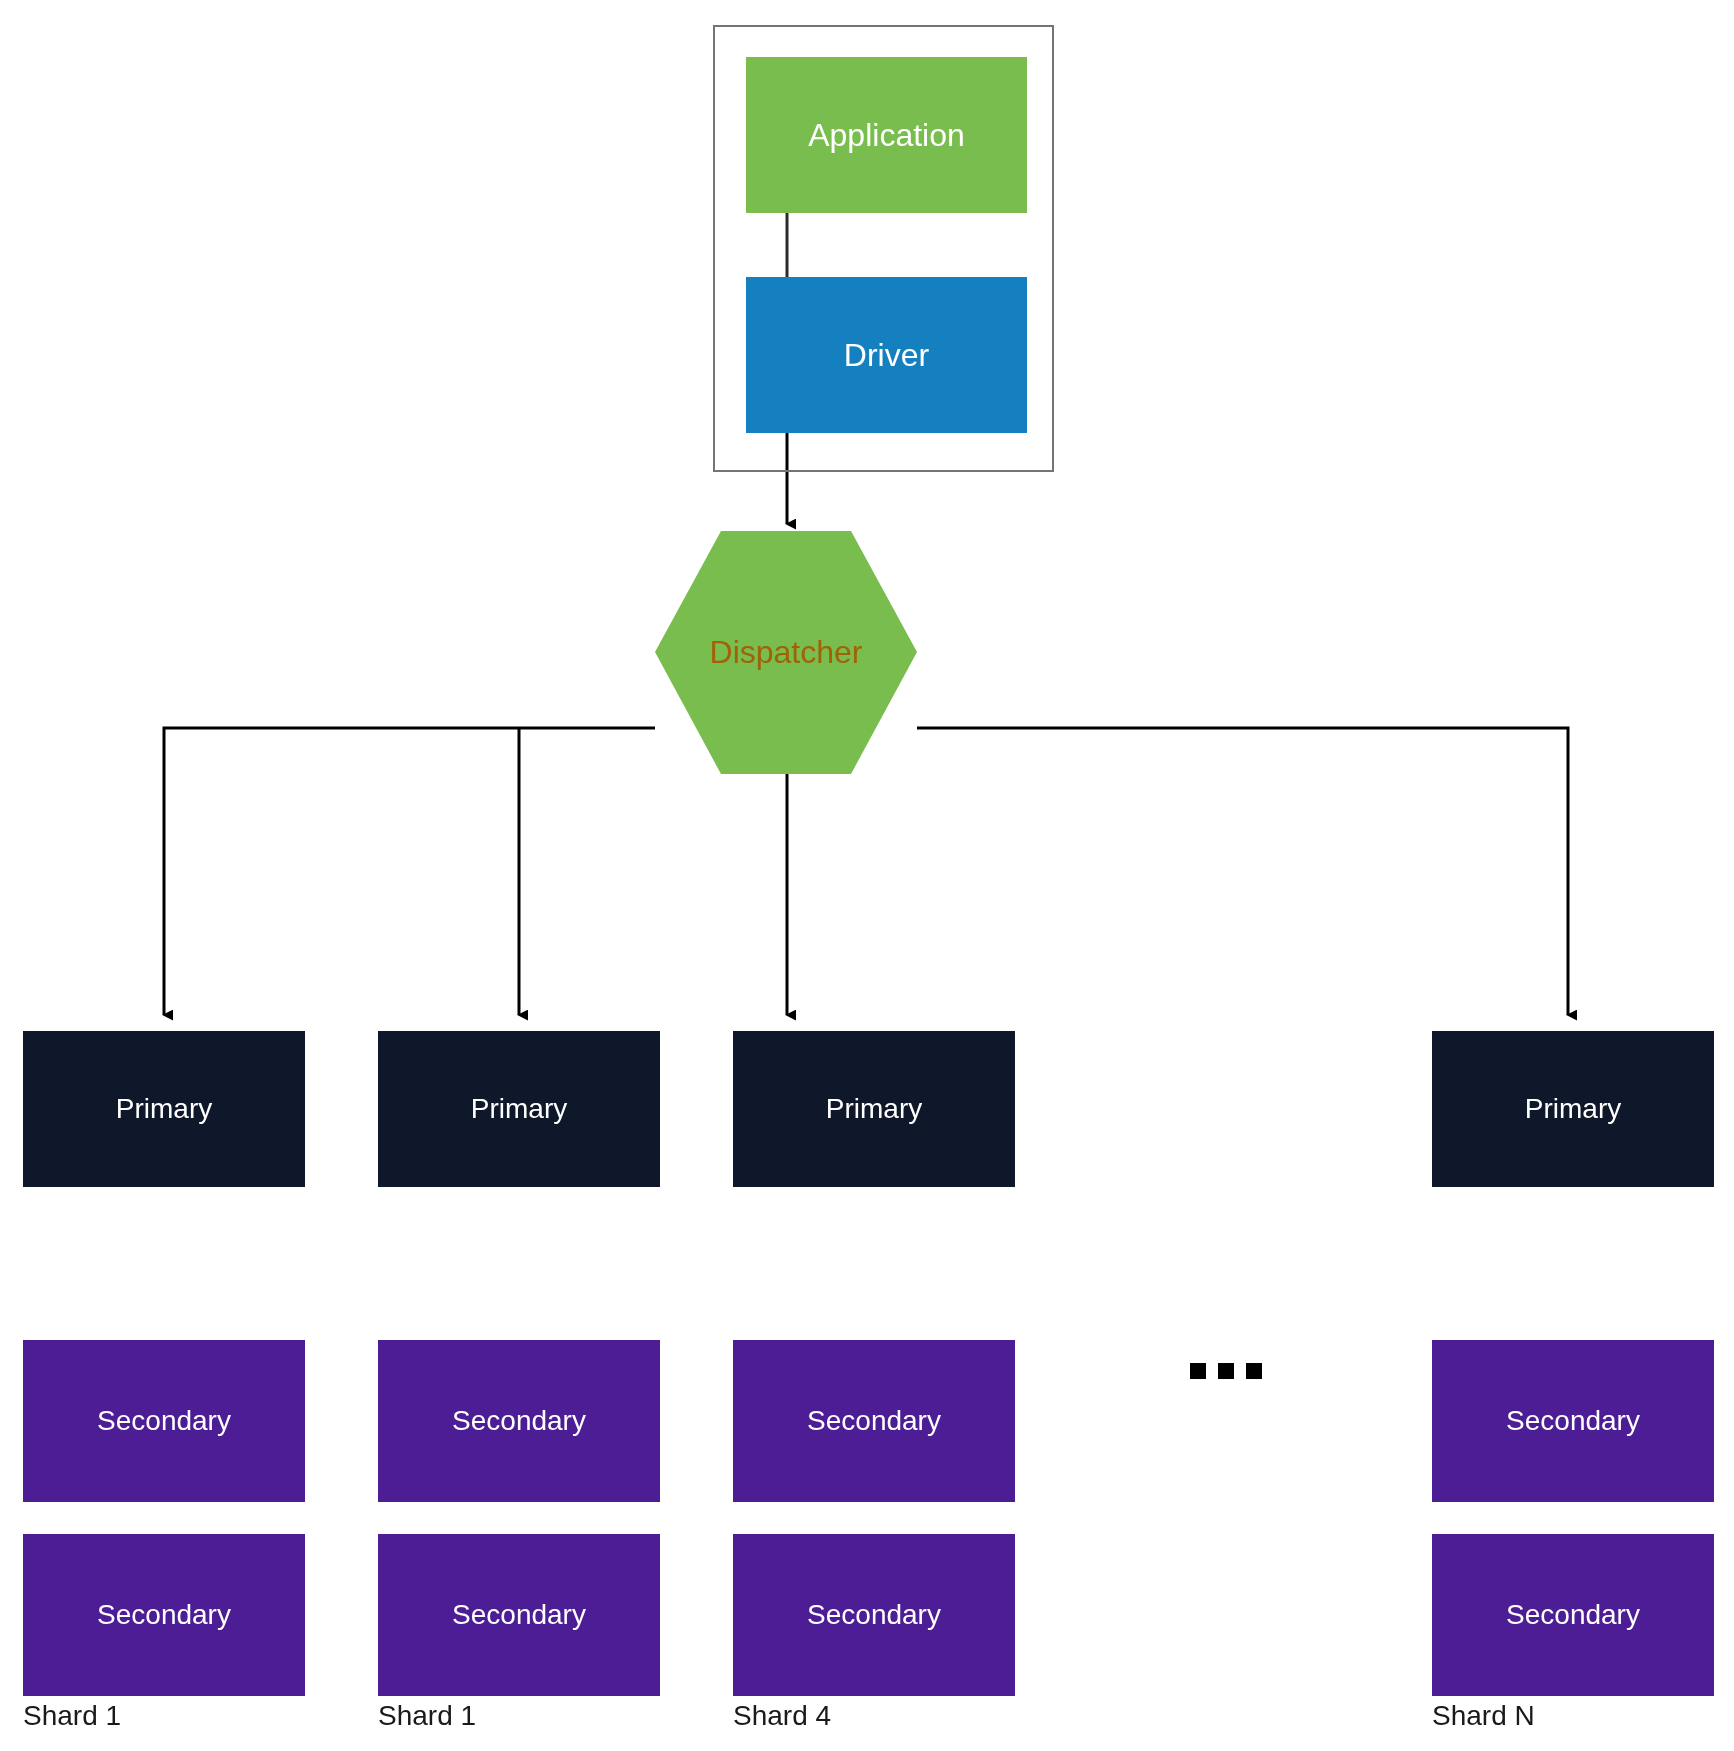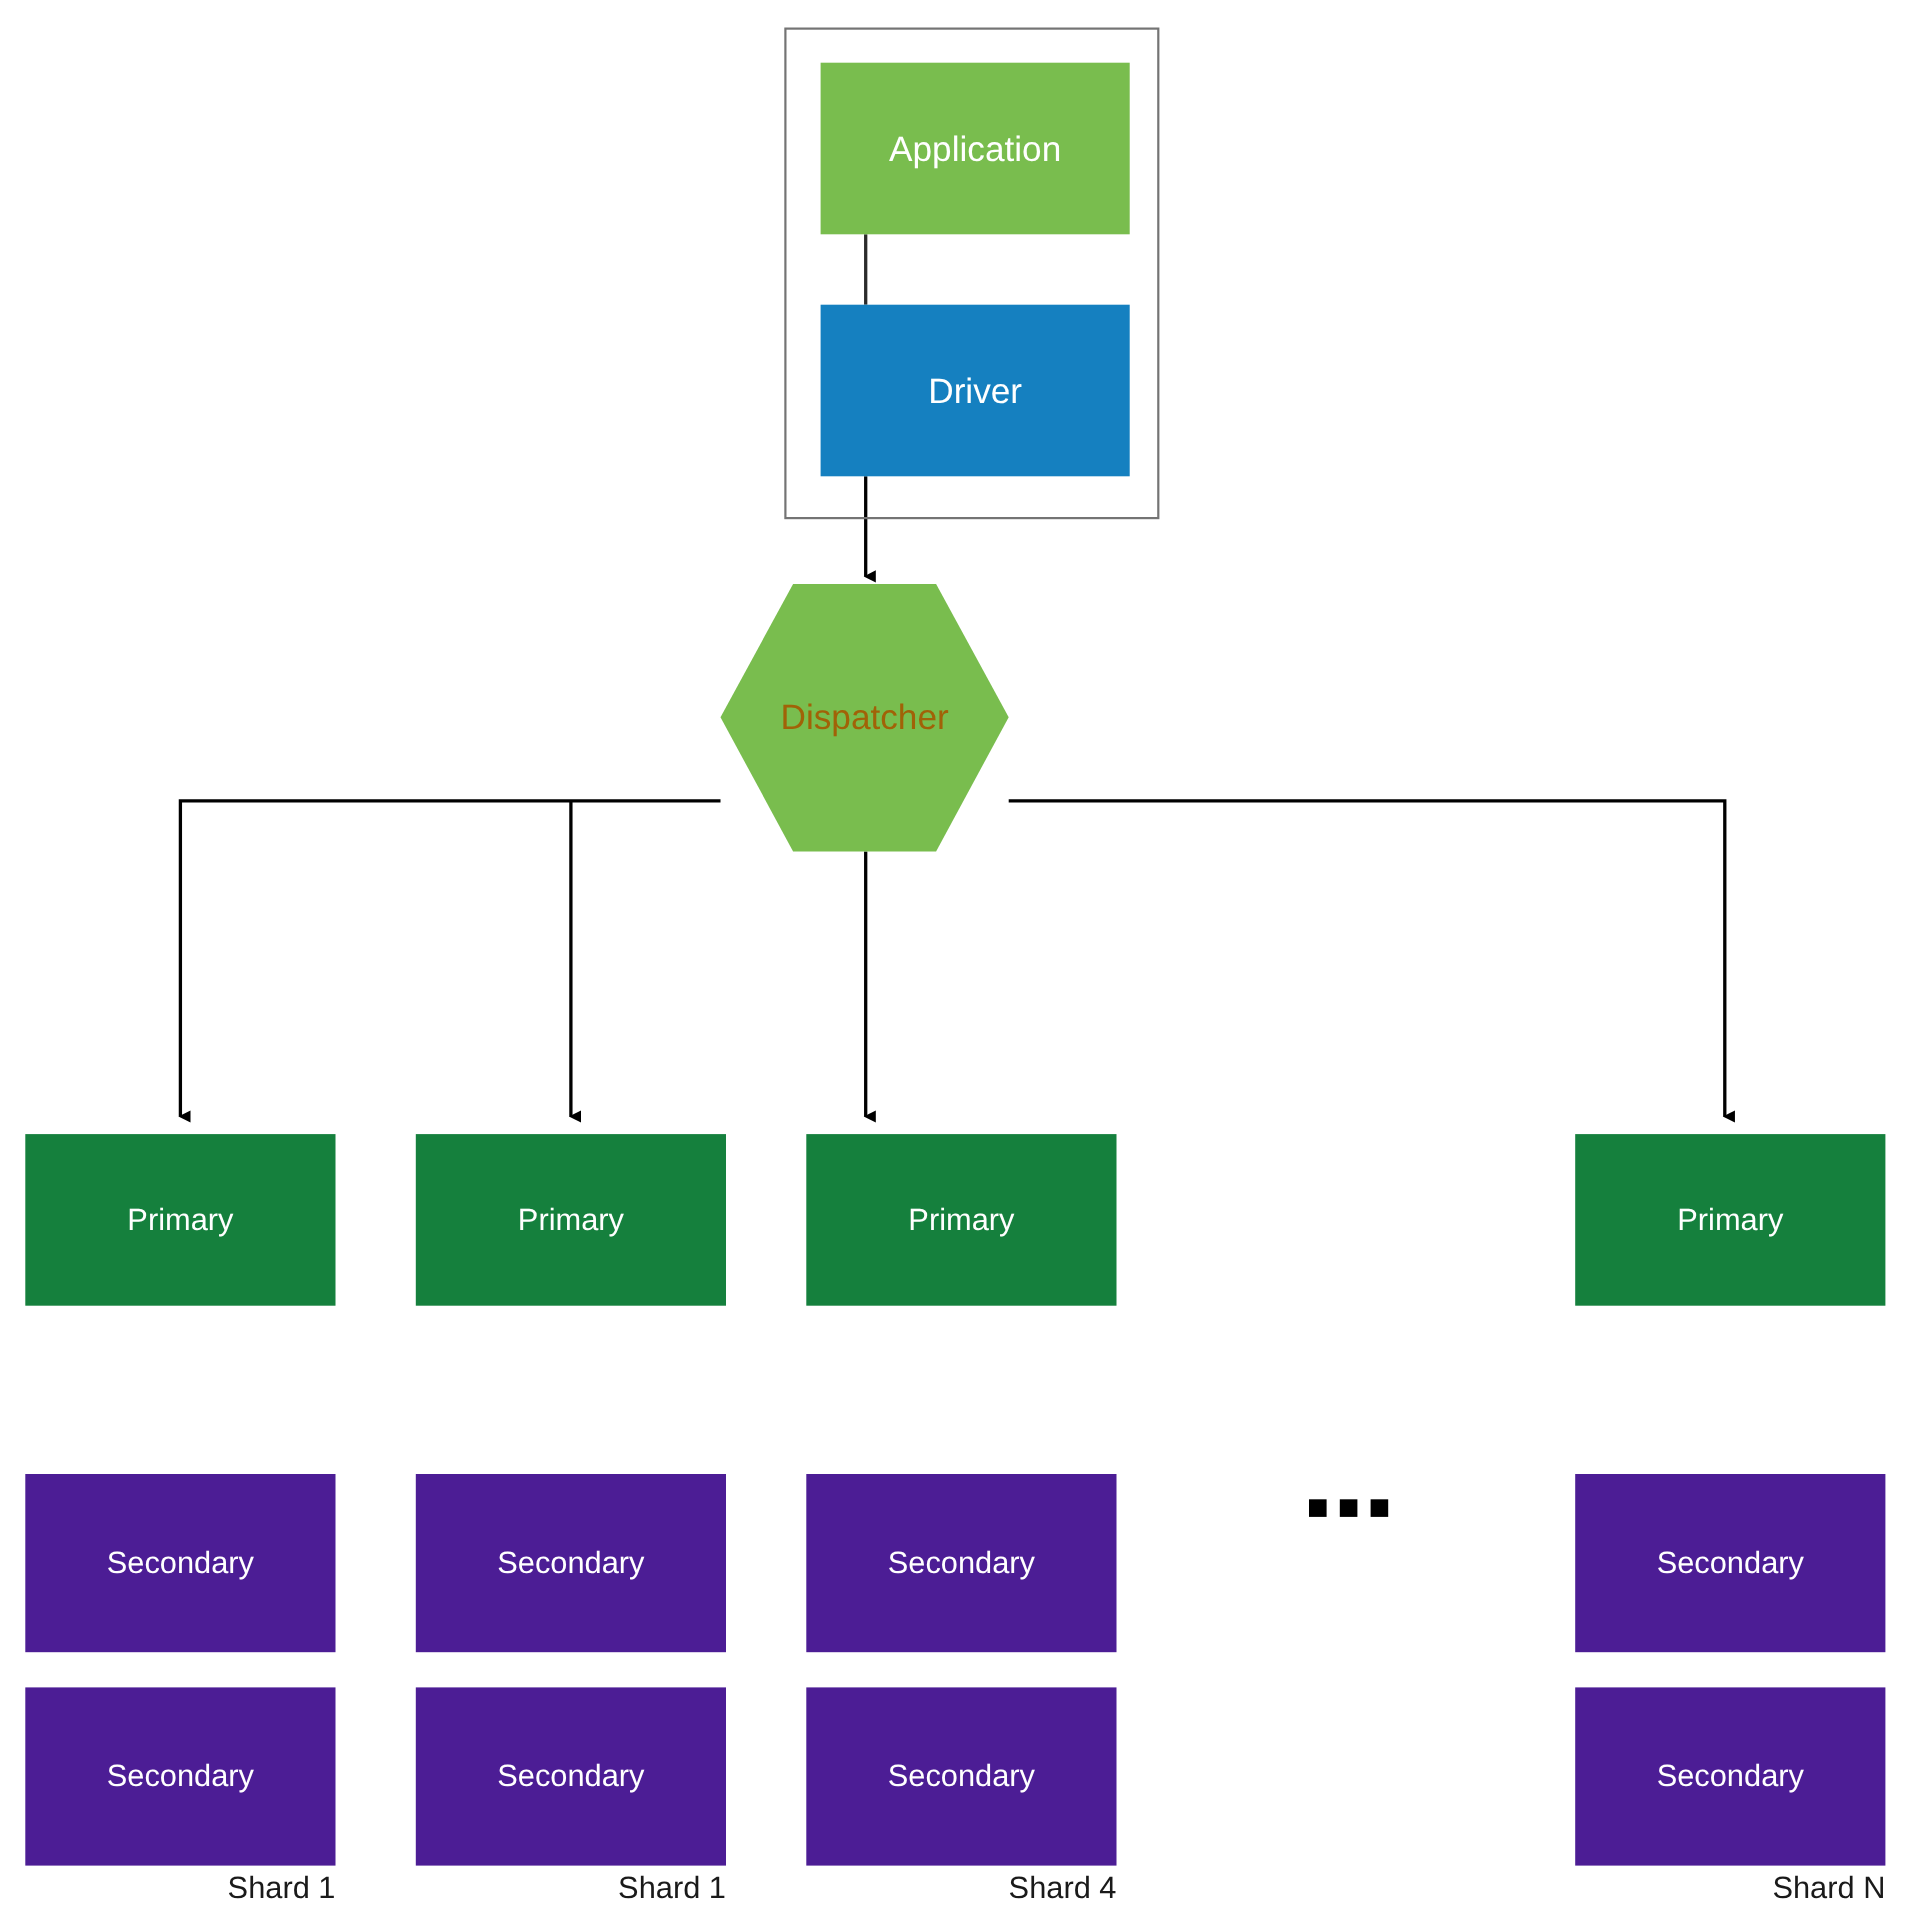--- a/index.html
+++ b/index.html
@@ -21,35 +21,35 @@
 
   .app-node{left:746px;top:57px;width:281px;height:156px;background:#79bd4e;font-size:32px;}
   .driver-node{left:746px;top:277px;width:281px;height:156px;background:#1580c0;font-size:32px;}
 
   
   .hex-wrap{position:absolute;left:655px;top:531px;width:262px;height:243px;}
   .hex-label{position:absolute;left:0;top:0;width:262px;height:243px;
              display:flex;align-items:center;justify-content:center;
              color:#a16207;font-size:32px;}
 
-  .primary-node{top:1031px;width:282px;height:156px;background:#15803d;font-size:28px;justify-content:center;}
+  .primary-node{top:1031px;width:282px;height:156px;background:#0f172a;font-size:28px;justify-content:center;}
   .secondary-node{width:282px;height:162px;background:#4c1d95;font-size:28px;}
   .sec-row1{top:1340px;}
   .sec-row2{top:1534px;}
 
   .col1{left:23px;}
   .col2{left:378px;}
   .col3{left:733px;}
   .col4{left:1432px;}
 
   .ellipsis{position:absolute;left:1190px;top:1358px;width:72px;height:26px;
             display:flex;align-items:center;justify-content:space-between;}
   .ellipsis .dot{width:16px;height:16px;background:#000000;display:block;}
 
-  .shard-label{position:absolute;top:1700px;width:282px;text-align:right;
+  .shard-label{position:absolute;top:1700px;width:282px;text-align:left;
                color:#1a1a1a;font-size:28px;}
 </style>
 </head>
 <body>
 
 <div id="canvas">
 
   <svg id="edges" viewBox="0 0 1734 1751" width="1734" height="1751" xmlns="http://www.w3.org/2000/svg">
     <defs>
       <marker id="arrowhead" markerWidth="12" markerHeight="12" refX="5.5" refY="9.2" orient="auto" markerUnits="userSpaceOnUse">

